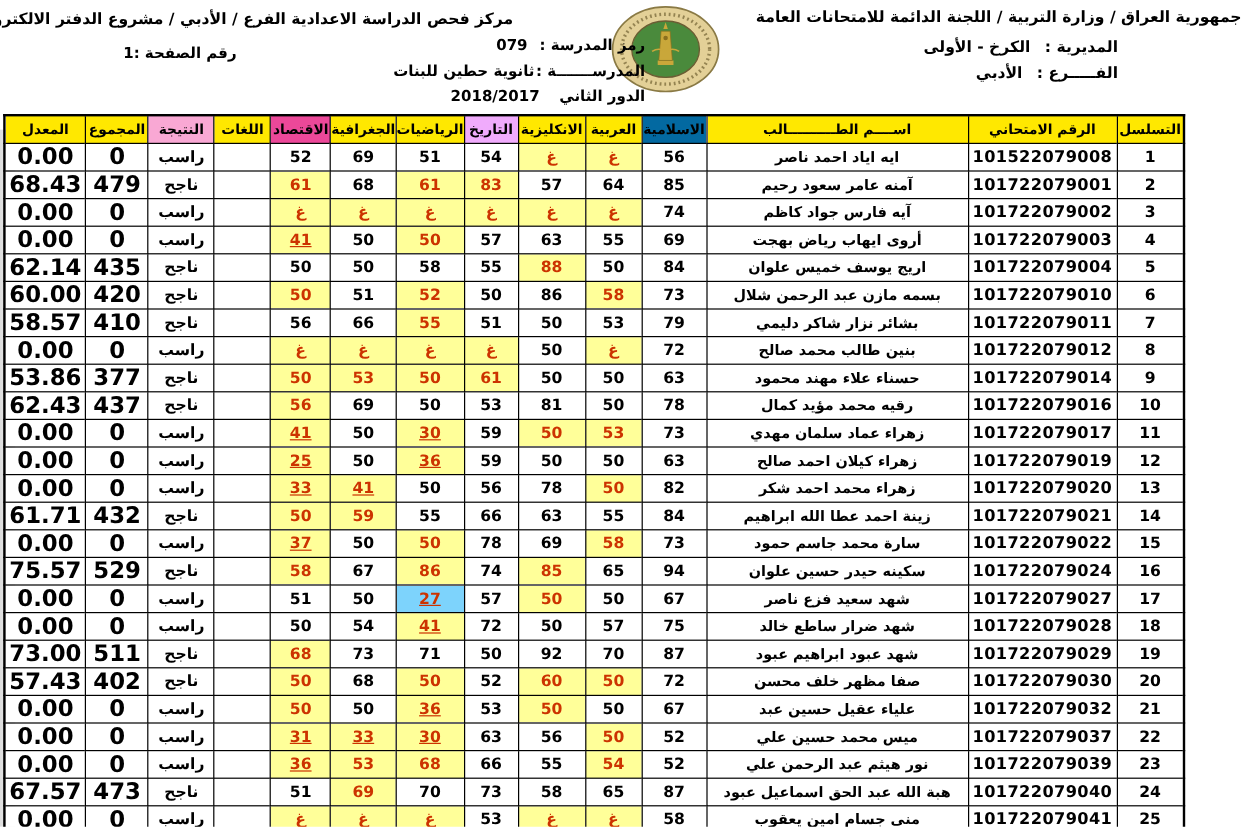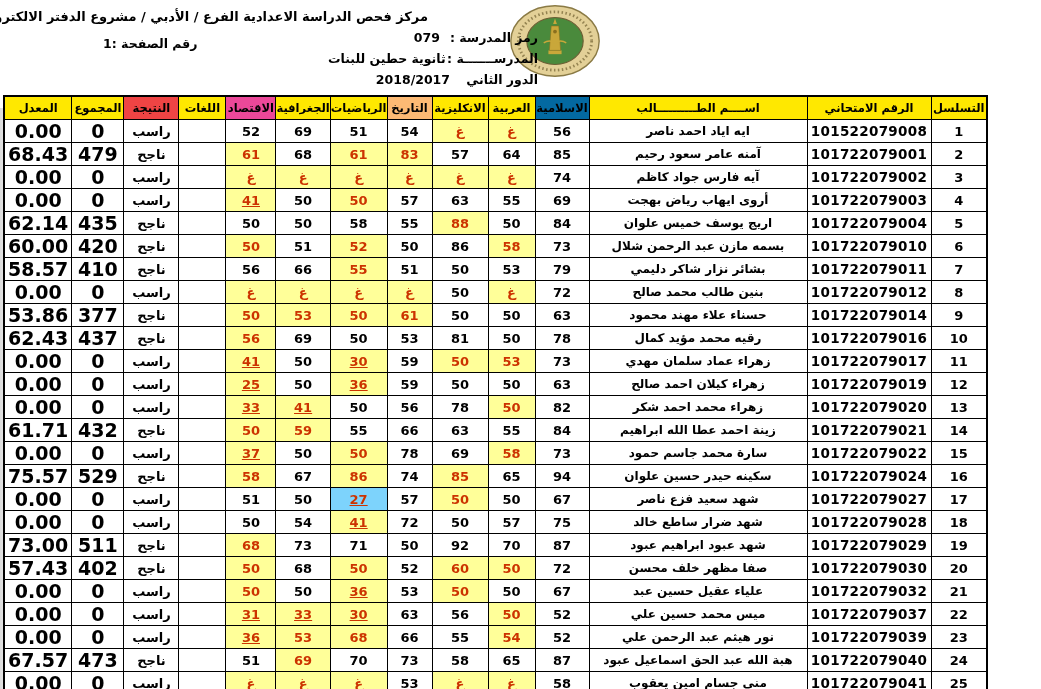--- a/index.html
+++ b/index.html
@@ -44,20 +44,31 @@
   .s-a{color:var(--alert);font-size:14px;}
 </style>
 </head>
 <body>
 
 <div class="page">
   <div class="edge-shadow"></div>
 
   <div class="hdr">
 
+    <div class="hdr-right">
+      <div class="l1">جمهورية العراق / وزارة التربية / اللجنة الدائمة للامتحانات العامة</div>
+      <div class="l2">
+        <span>المديرية :</span>
+        <span>الكرخ - الأولى</span>
+      </div>
+      <div class="l3">
+        <span>الفـــــرع :</span>
+        <span>الأدبي</span>
+      </div>
+    </div>
 
     <div class="logo">
       <svg viewBox="0 0 100 80" width="94" height="76">
         <ellipse cx="50" cy="40" rx="47" ry="37.5" fill="#e3d097" stroke="#8a7a45" stroke-width="1.5"></ellipse>
         <ellipse cx="50" cy="40" rx="39" ry="31" fill="none" stroke="#7a6a3a" stroke-width="3" stroke-dasharray="1.6 2.6" opacity="0.75"></ellipse>
         <ellipse cx="50" cy="40" rx="30" ry="25" fill="#4a8a3c" stroke="#6b5d33" stroke-width="1.2"></ellipse>
         <rect x="43" y="50" width="14" height="4" fill="#c9a73a"></rect>
         <path d="M46 24 L54 24 L56 50 L44 50 Z" fill="#c9a73a" stroke="#8a6f1e" stroke-width="0.6"></path>
         <path d="M50 16 L52 22 L48 22 Z" fill="#c9a73a"></path>
         <circle cx="50" cy="30" r="2" fill="#8a6f1e"></circle>
@@ -104,26 +115,26 @@
         <col style="width: 68px;">
       </colgroup>
     <thead>
         <tr>
           <th style="background: rgb(255, 232, 0);">التسلسل</th>
           <th style="background: rgb(255, 232, 0);">الرقم الامتحاني</th>
           <th style="background: rgb(255, 232, 0);">اســــم الطــــــــــالب</th>
           <th style="background: #0369a1;">الاسلامية</th>
           <th style="background: rgb(255, 232, 0);">العربية</th>
           <th style="background: rgb(255, 232, 0);">الانكليزية</th>
-          <th style="background: #fdba74;">التاريخ</th>
+          <th style="background: #f0abfc;">التاريخ</th>
           <th style="background: rgb(255, 232, 0); margin-top: 42px;">الرياضيات</th>
           <th style="background: rgb(255, 232, 0);">الجغرافية</th>
           <th style="background: #ec4899;">الاقتصاد</th>
           <th style="background: rgb(255, 232, 0);">اللغات</th>
-          <th style="background: #ef4444;">النتيجة</th>
+          <th style="background: #f9a8d4;">النتيجة</th>
           <th style="background: rgb(255, 232, 0);">المجموع</th>
           <th style="background: rgb(255, 232, 0);">المعدل</th>
         </tr>
       </thead>
     <tbody>
         <tr>
           <td>1</td>
           <td class="c-exam">101522079008</td>
           <td class="c-name">ايه اياد احمد ناصر</td>
           <td class="s-n">56</td>

